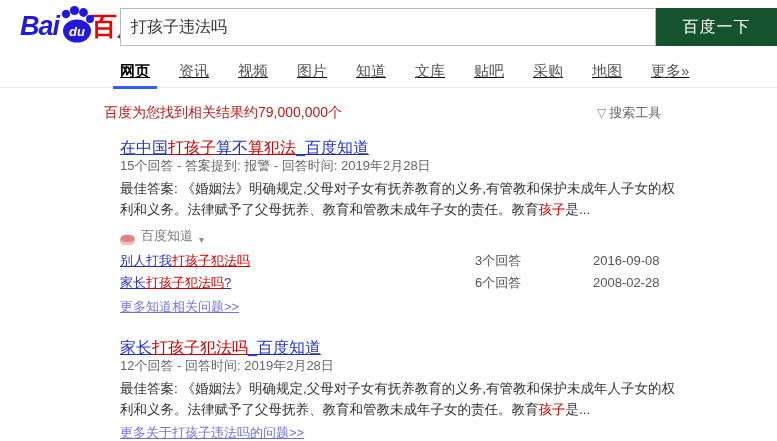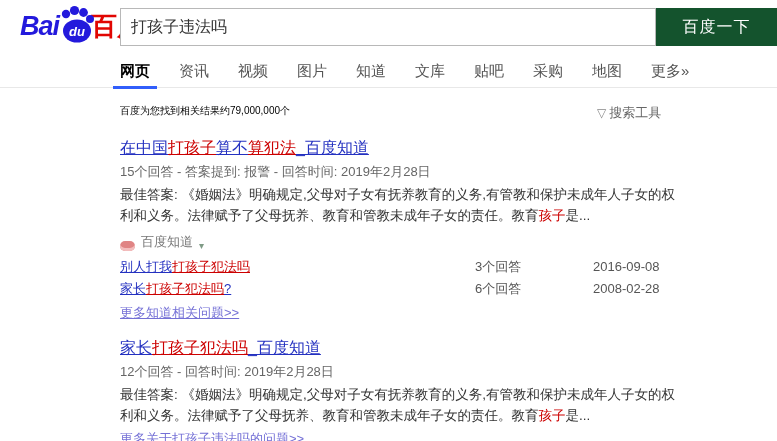--- a/index.html
+++ b/index.html
@@ -19,38 +19,38 @@
   }
   .camera{position:absolute;left:676px;top:18px;width:22px;height:18px;cursor:pointer;}
   .search-btn{
     position:absolute;left:656px;top:8px;width:121px;height:38px;background:#14532d;
     color:#fff;font-size:16px;border:none;cursor:pointer;letter-spacing:1px;
     font-family:"Liberation Sans","DejaVu Sans",sans-serif;
   }
   
   .nav{
     position:absolute;left:0;top:55px;width:777px;height:33px;box-sizing:border-box;
-    border-bottom:1px solid #e8e8e8;display:flex;align-items:center;padding-left:120px;gap:29px;
+    border-bottom:1px solid #e8e8e8;display:flex;align-items:center;padding-left:120px;gap:29px;text-decoration:underline;
   }
   .tab{font-size:15px;color:#545454;cursor:pointer;position:relative;white-space:nowrap;}
   .tab.active{color:#000;font-weight:bold;}
   .tab.active::after{
     content:"";position:absolute;left:-7px;right:-7px;bottom:-8px;height:3px;background:#315efb;
   }
   
-  .resultbar{position:absolute;left:120px;top:104px;font-size:10px;color:#000000;}
+  .resultbar{position:absolute;left:104px;top:104px;font-size:14px;color:#b91c1c;}
   .tools{position:absolute;left:597px;top:104px;font-size:13px;color:#666;cursor:pointer;display:flex;align-items:center;gap:3px;}
   .funnel{font-size:12px;color:#888;}
   
   .result{position:absolute;left:120px;width:566px;}
   #r1{top:138px;} #r2{top:338px;}
   .r-title{display:inline-block;font-size:16px;line-height:20px;color:#2431c0;cursor:pointer;}
   .r-title span{text-decoration:underline;}
   .seg-red{color:#c00;}
-  .r-meta{margin-top:6px;font-size:13px;line-height:15px;color:#666;}
+  .r-meta{font-size:13px;line-height:15px;color:#666;}
   .r-snippet{margin-top:5px;font-size:13.5px;line-height:21px;color:#333;word-break:break-all;}
   
   .zhidao-head{margin-top:7px;display:flex;align-items:flex-end;gap:6px;font-size:13px;color:#777;cursor:pointer;}
   .zhidao-icon{width:15px;height:10px;border-radius:5px;background:#e08484;
     box-shadow:inset 0 -3px 0 #f3bdbd;}
   .caret{font-size:10px;color:#7f9b86;}
   .z-rows{margin-top:5px;}
   .z-row{display:grid;grid-template-columns:355px 118px auto;line-height:22px;font-size:13px;}
   .z-q{color:#2431c0;cursor:pointer;}
   .z-q span{text-decoration:underline;}

